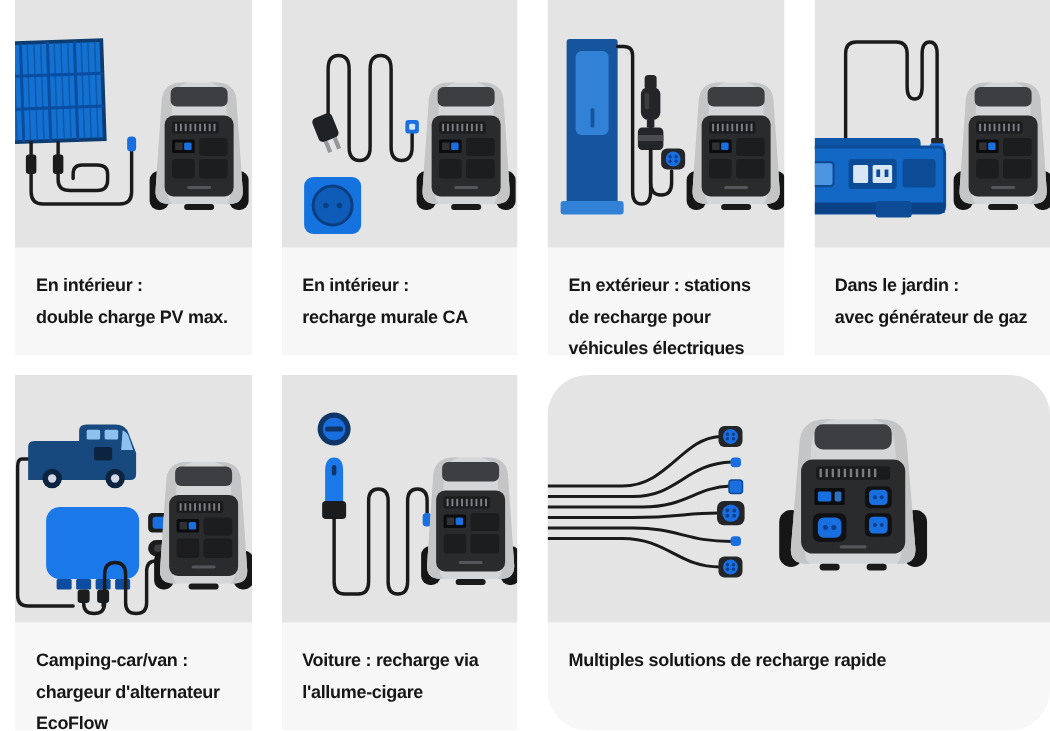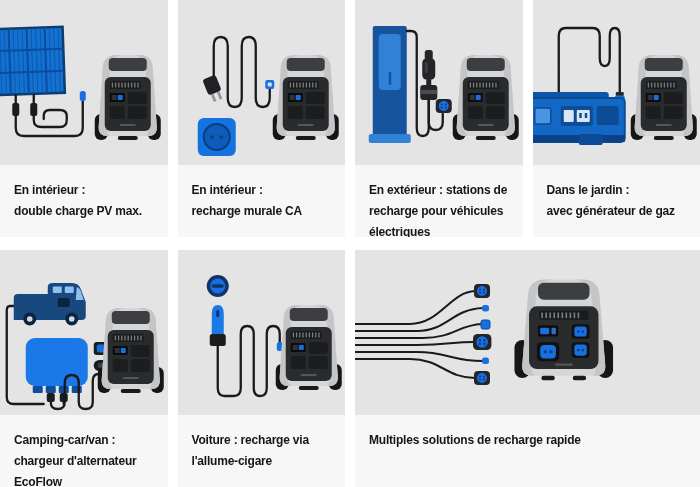--- a/index.html
+++ b/index.html
@@ -6,22 +6,22 @@
   html,body { background:#ffffff; }
   body { width:700px; font-family:"Liberation Sans", sans-serif; }
   .grid {
     width:700px; height:487px;
     display:grid;
     grid-template-columns: repeat(4, 1fr);
     grid-template-rows: 237px 237px;
     gap:13px 10px;
     background:#ffffff;
   }
-  figure.panel { display:flex; flex-direction:column; overflow:hidden; }
-  .panel-wide { grid-column: 3 / 5; }
+  figure.panel { display:flex; flex-direction:column; overflow:hidden;margin-left:10px; }
+  .panel-wide { grid-column: 3 / 5; border-radius: 27px; }
   .art {
     height:165px; background:#e4e4e4; position:relative; overflow:hidden; flex:none;
   }
   .art svg { display:block; width:100%; height:165px; }
   .caption {
     flex:1; background:#f7f7f7;
     padding:15px 8px 0 14px;
     font-size:12px; font-weight:700; letter-spacing:-0.2px;
     line-height:21px; color:#161616;
     white-space:pre-line;

